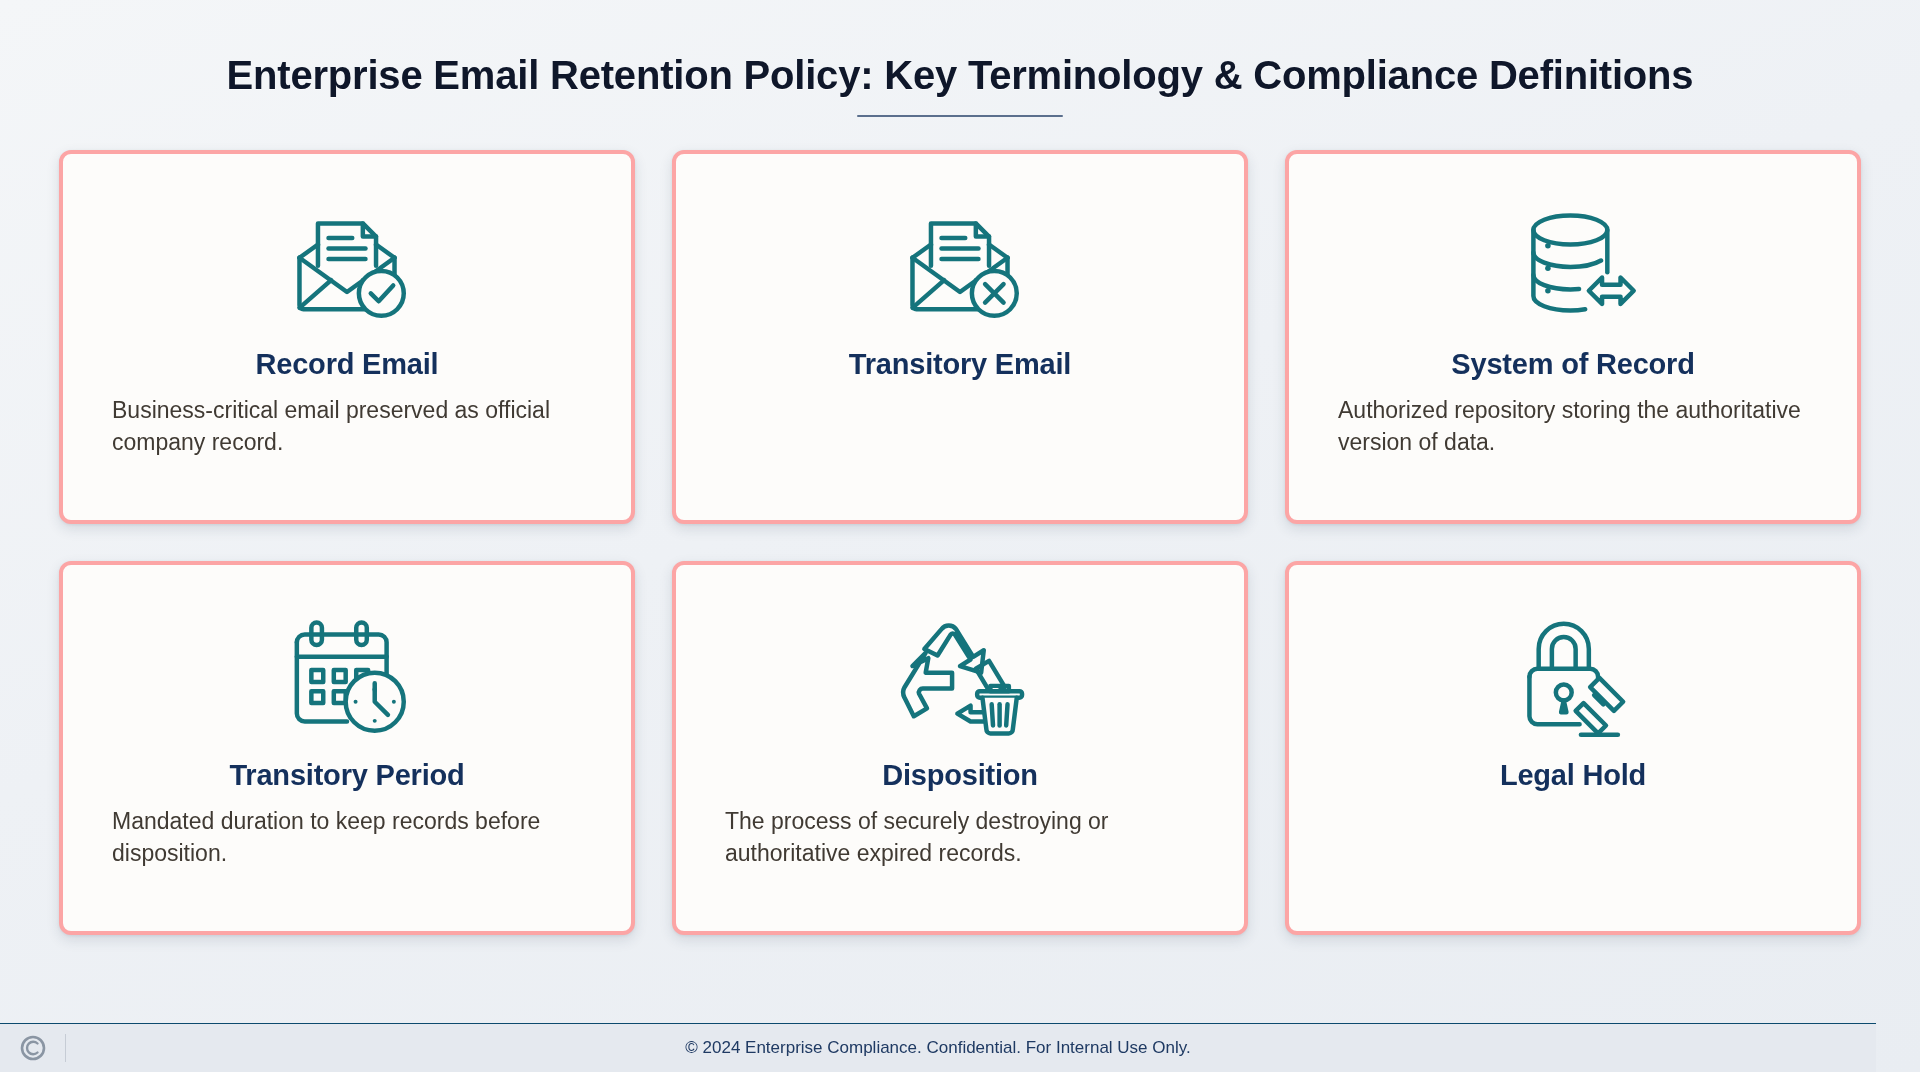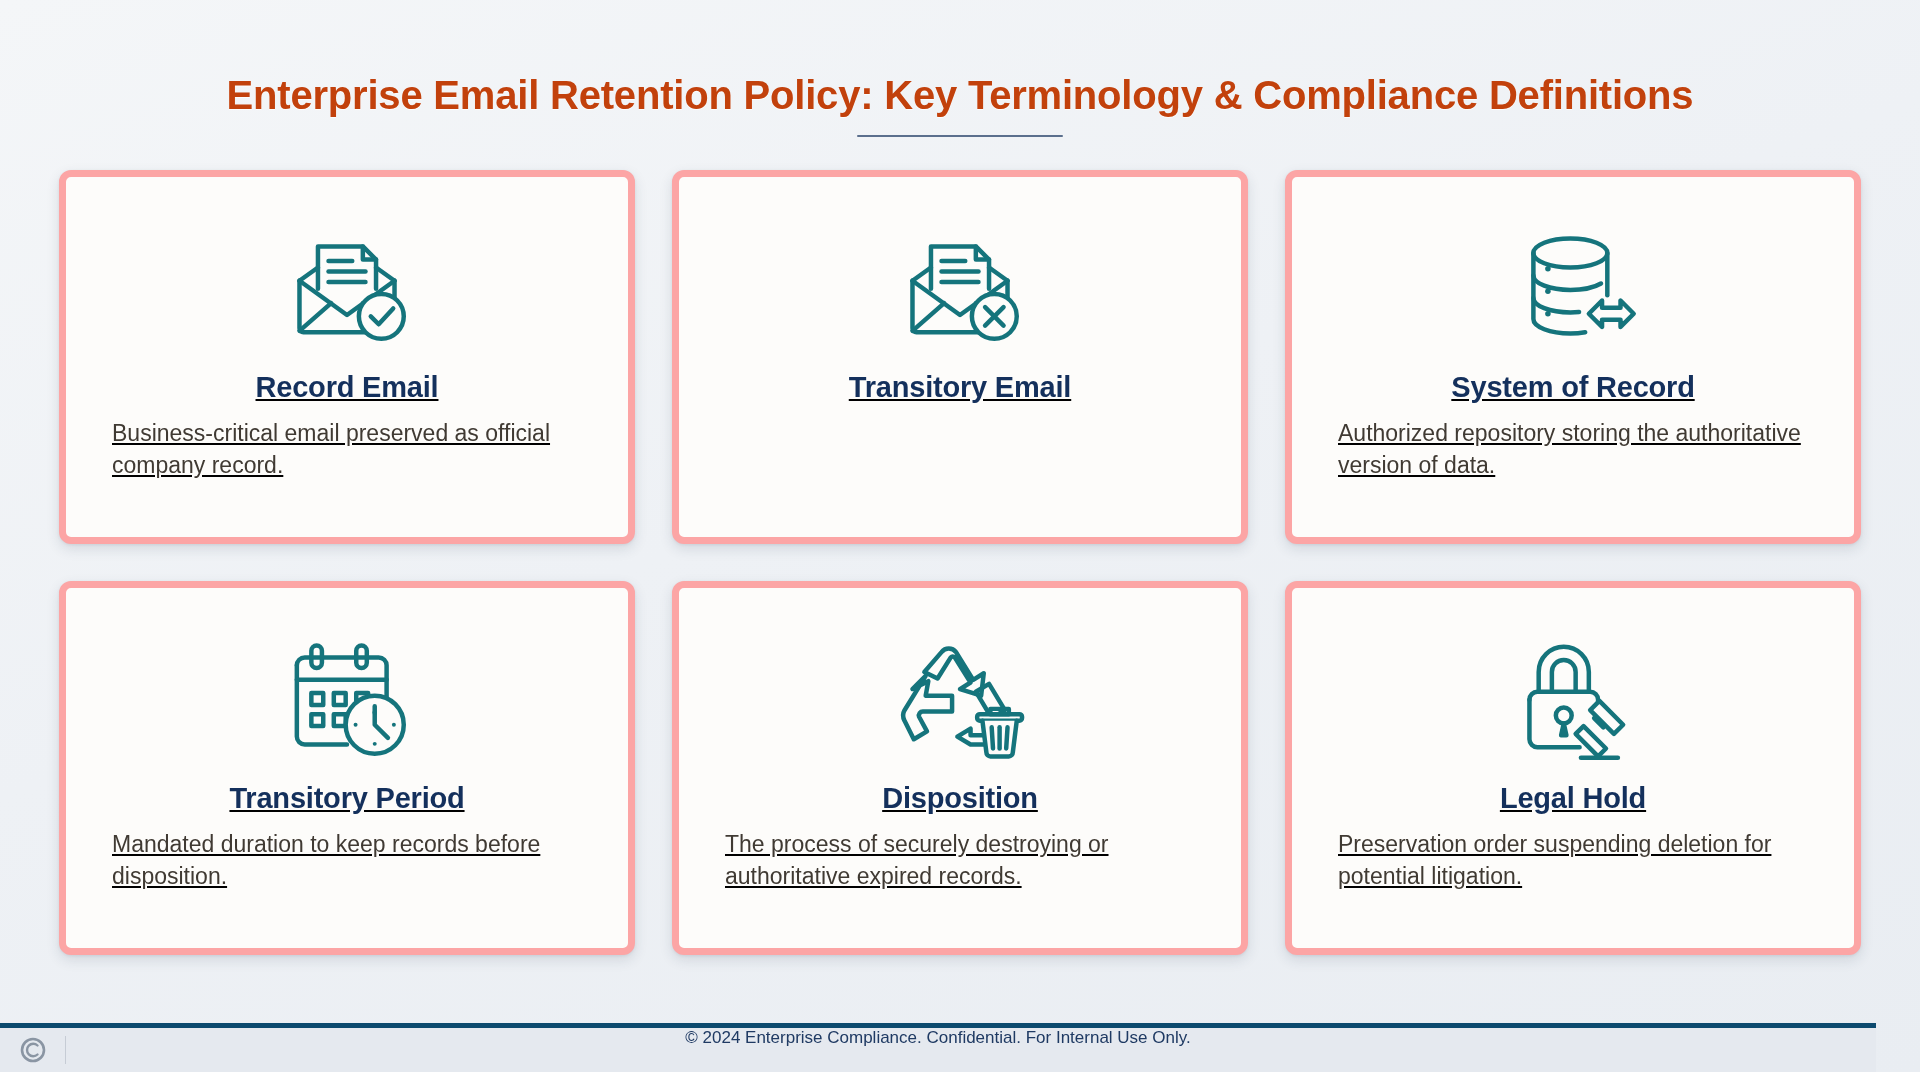--- a/index.html
+++ b/index.html
@@ -19,24 +19,23 @@
   
   .title-block {
     padding-top: 52px;
     text-align: center;
   }
 
   .page-title {
     font-size: 40px;
     font-weight: 700;
     letter-spacing: -0.2px;
-    color: #c2410c;
+    color: #0f172a;
     line-height: 1.15;
     text-shadow: 0 1px 0 rgba(255,255,255,0.75);
-    margin-top: 20px;
   }
 
   .title-divider {
     width: 206px;
     height: 2px;
     background: #5b6f8d;
     margin: 17px auto 0 auto;
     border-radius: 1px;
   }
 
@@ -46,29 +45,28 @@
     width: 1802px;
     display: grid;
     grid-template-columns: repeat(3, 1fr);
     grid-template-rows: repeat(2, 374px);
     column-gap: 37px;
     row-gap: 37px;
   }
 
   .card {
     background: #fdfcfa;
-    border: 7px solid #fca5a5;
+    border: 4px solid #fca5a5;
     border-radius: 12px;
     box-shadow: 0 5px 13px rgba(38, 55, 80, 0.13),
                 0 1px 3px rgba(38, 55, 80, 0.08);
     display: flex;
     flex-direction: column;
     align-items: center;
     padding: 34px 30px 26px 30px;
-    text-decoration: underline;
   }
 
   .card-icon {
     height: 150px;
     display: flex;
     align-items: center;
     justify-content: center;
   }
 
   .card-icon svg {
@@ -95,22 +93,23 @@
   }
 
   
   .footer {
     position: absolute;
     left: 0;
     bottom: 0;
     width: 1876px;
     height: 49px;
     background: #e5e9ef;
-    border-top: 5px solid #0c4a6e;
-    display: flex;
+    border-top: 1px solid #0c4a6e;
+    display: flex;
+    align-items: center;
     justify-content: center;
   }
 
   .footer-text {
     font-size: 17px;
     color: #1f3a63;
   }
 
   .footer-logo {
     position: absolute;
@@ -255,21 +254,20 @@
         <path d="M17 52 L17 82 a6 6 0 0 0 6 6 L55 88"></path>
         <circle cx="43" cy="64" r="6"></circle>
         <path d="M43 70 L41 79 L45 79 Z"></path>
         <path d="M70 53 L88 71 L81 78 L63 60 Z" fill="#fdfcfa"></path>
         <path d="M58 72 L75 89 L69 95 L52 78 Z" fill="#fdfcfa"></path>
         <line x1="66" y1="66" x2="73" y2="73"></line>
         <path d="M56 96 L84 96"></path>
       </svg>
     </div>
     <div class="card-title">Legal Hold</div>
-    <div class="card-desc">Preservation order suspending deletion for potential litigation.</div>
   </div>
 
 </div>
 
 <div class="footer">
   <div class="footer-logo">
     <svg width="30" height="30" viewBox="0 0 30 30" fill="none">
       <circle cx="15" cy="15" r="11" stroke="#8a95a3" stroke-width="2.6" fill="none"></circle>
       <path d="M19.5 10.5 a6.2 6.2 0 1 0 0 9" stroke="#8a95a3" stroke-width="2.4" fill="none" stroke-linecap="round"></path>
     </svg>

